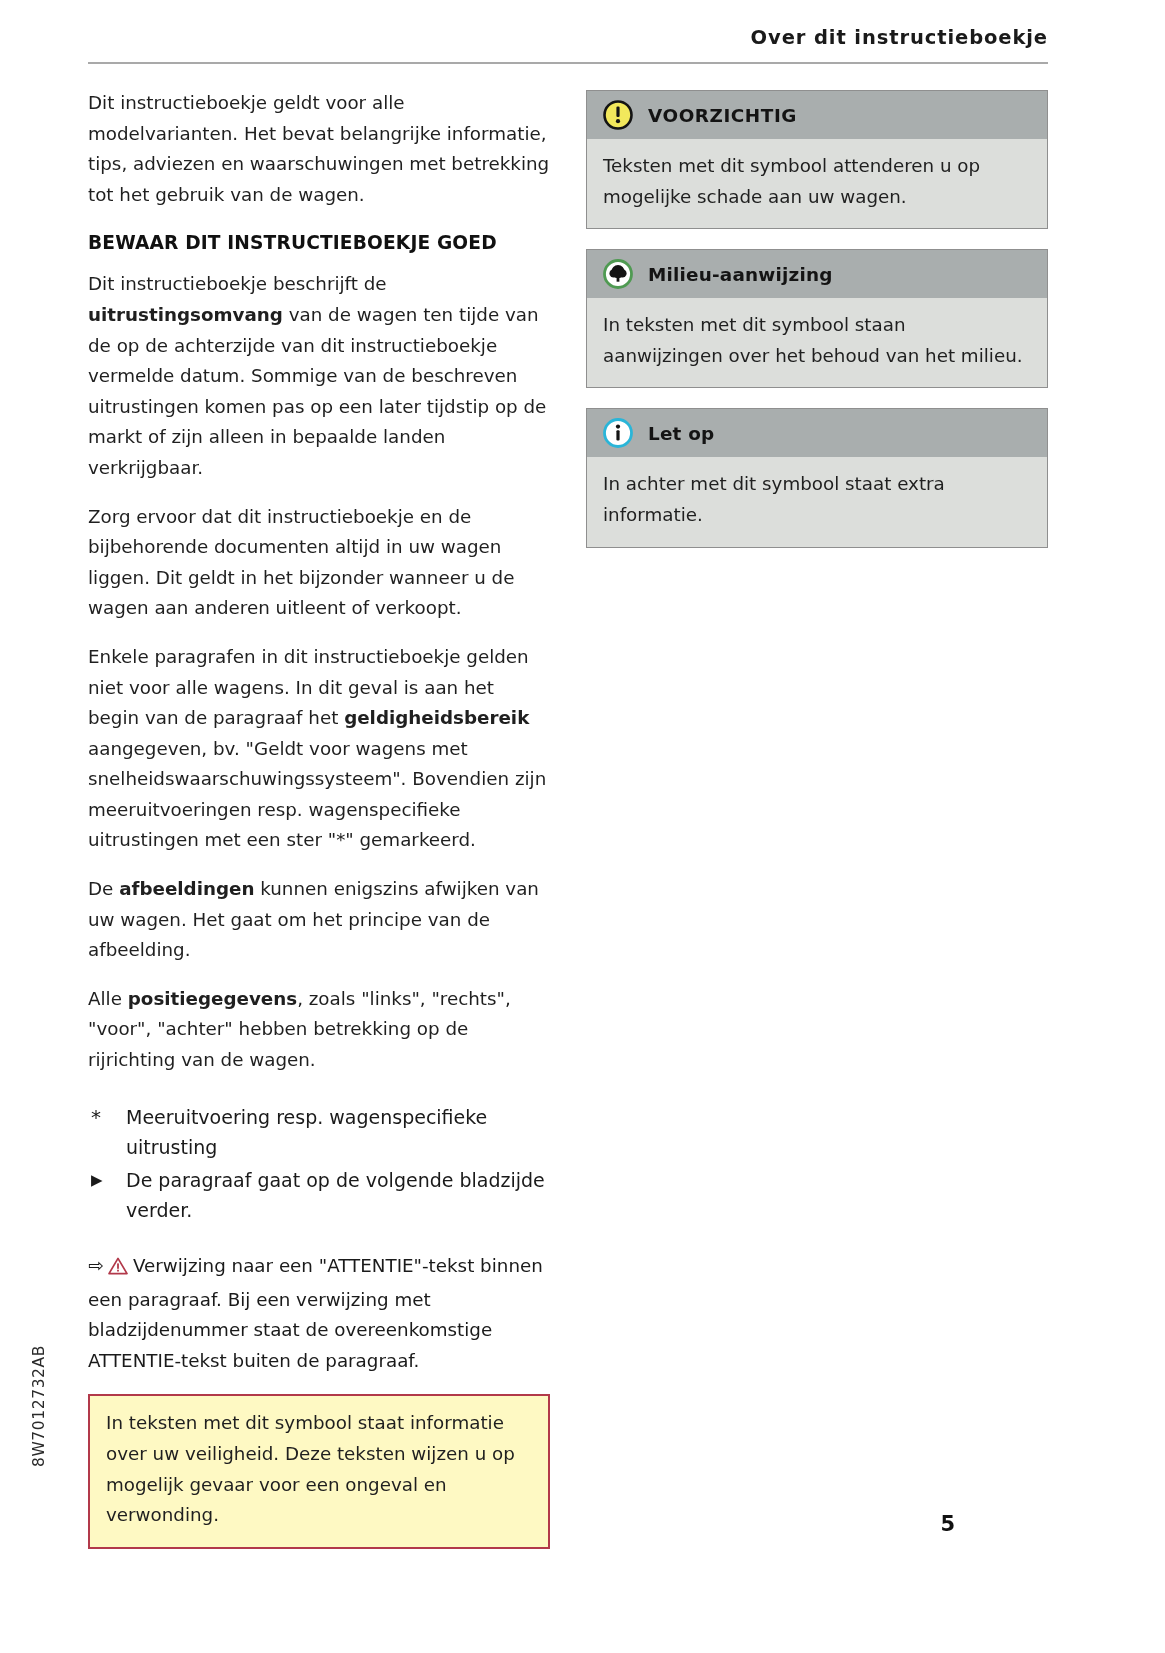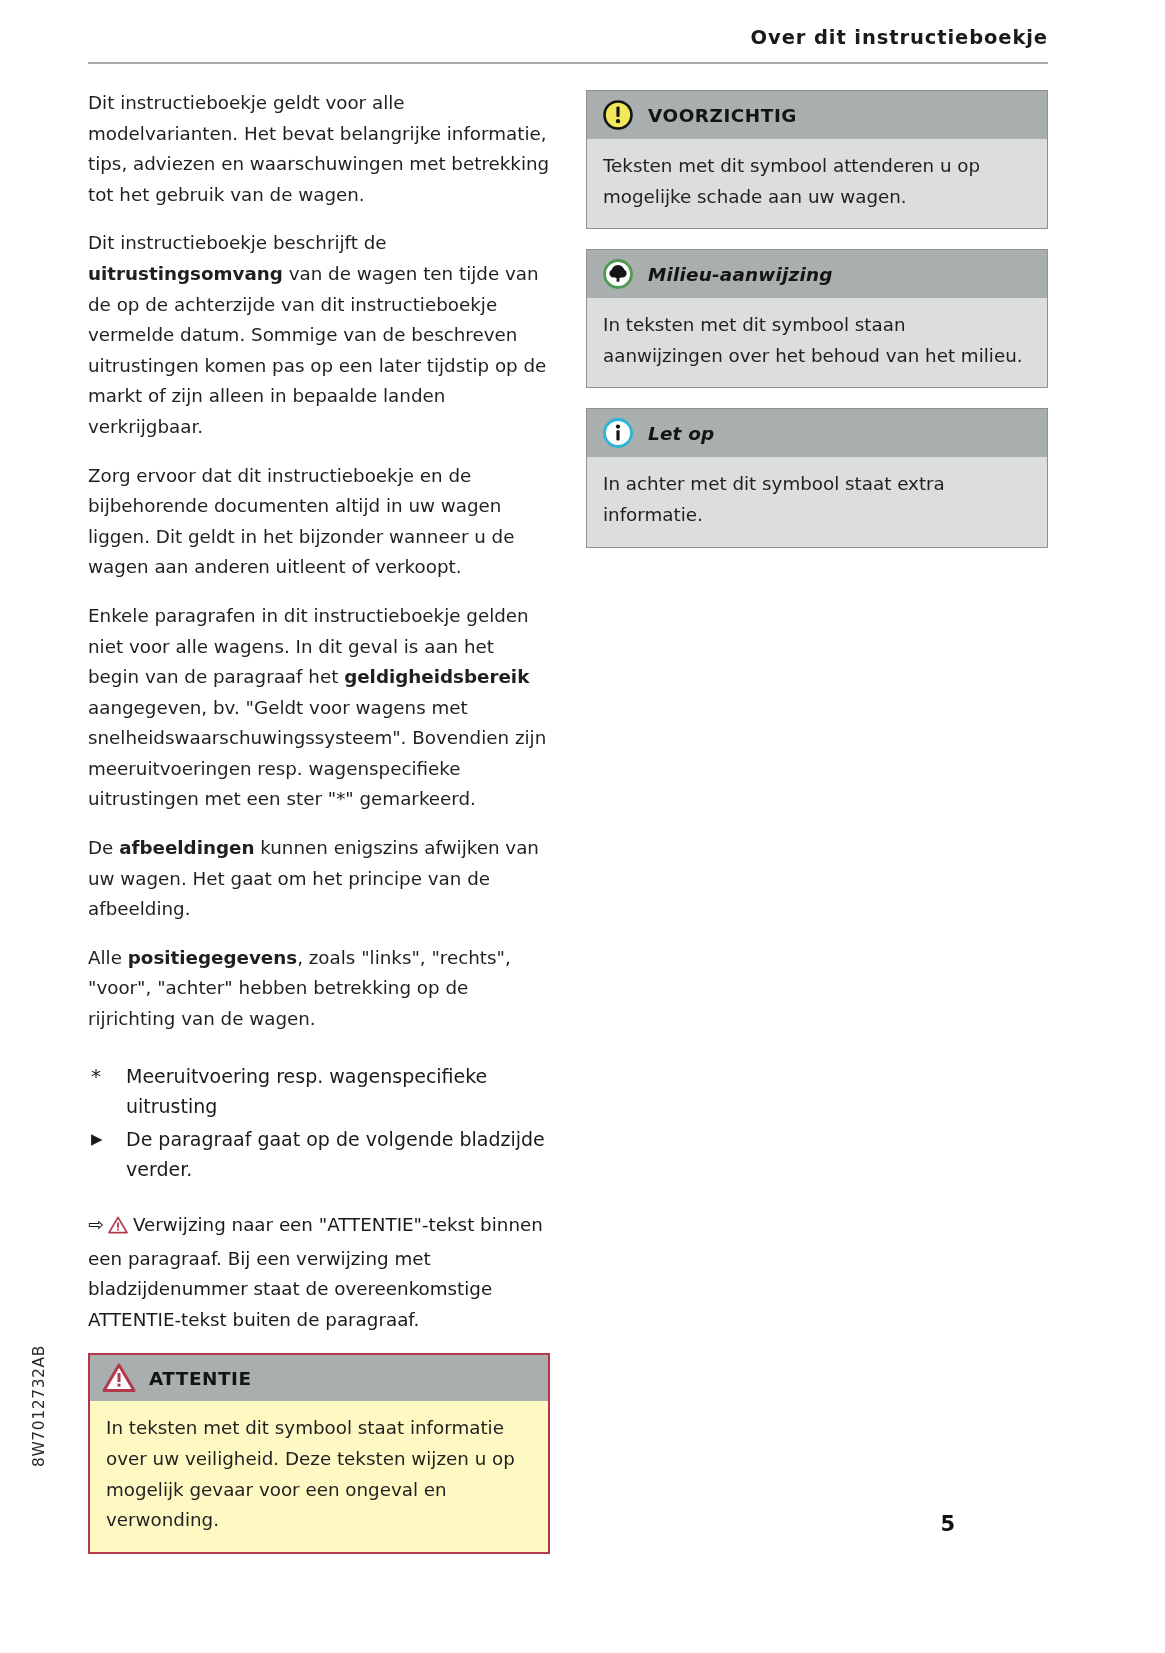--- a/index.html
+++ b/index.html
@@ -154,21 +154,21 @@
     align-items: center;
     justify-content: center;
     margin-right: 13px;
   }
   .notice-title {
     font-size: 18.4px;
     font-weight: bold;
     letter-spacing: 0.55px;
     color: #141414;
   }
-  .notice-title.mixedcase { letter-spacing: 0.2px; font-style: italic; }
+  .notice-title.mixedcase { letter-spacing: 0.2px; }
   .notice-body {
     background: #dcdedb;
     padding: 12px 16px 16px 16px;
     font-size: 18.3px;
     line-height: 30.6px;
     color: #1f1f1f;
   }
   .notice.attentie .notice-body {
     background: #fef9c3;
     padding: 12px 16px 16px 16px;
@@ -202,20 +202,21 @@
 
   <div class="header">
     <span class="header-title">Over dit instructieboekje</span>
   </div>
   <div class="header-rule"></div>
 
   <div class="col-left">
 
     <p class="body">Dit instructieboekje geldt voor alle modelvarianten. Het bevat belangrijke informatie, tips, adviezen en waarschuwingen met betrekking tot het gebruik van de wagen.</p>
 
+    <h2 class="sub">BEWAAR DIT INSTRUCTIEBOEKJE GOED</h2>
 
     <p class="body"><span>Dit instructieboekje beschrijft de </span><b>uitrustingsomvang</b><span> van de wagen ten tijde van de op de achterzijde van dit instructieboekje vermelde datum. Sommige van de beschreven uitrustingen komen pas op een later tijdstip op de markt of zijn alleen in bepaalde landen verkrijgbaar.</span></p>
 
     <p class="body">Zorg ervoor dat dit instructieboekje en de bijbehorende documenten altijd in uw wagen liggen. Dit geldt in het bijzonder wanneer u de wagen aan anderen uitleent of verkoopt.</p>
 
     <p class="body"><span>Enkele paragrafen in dit instructieboekje gelden niet voor alle wagens. In dit geval is aan het begin van de paragraaf het </span><b>geldigheidsbereik</b><span> aangegeven, bv. "Geldt voor wagens met snelheidswaarschuwingssysteem". Bovendien zijn meeruitvoeringen resp. wagenspecifieke uitrustingen met een ster "*" gemarkeerd.</span></p>
 
     <p class="body"><span>De </span><b>afbeeldingen</b><span> kunnen enigszins afwijken van uw wagen. Het gaat om het principe van de afbeelding.</span></p>
 
     <p class="body"><span>Alle </span><b>positiegegevens</b><span>, zoals "links", "rechts", "voor", "achter" hebben betrekking op de rijrichting van de wagen.</span></p>
@@ -231,30 +232,20 @@
       </div>
     </div>
 
     <p class="arrow-para"><span class="arrow-glyph">⇨</span><span class="inline-warn-tri"><svg width="20" height="18" viewBox="0 0 20 18">
             <path d="M10 1.4 L19 16.6 L1 16.6 Z" fill="#ffffff" stroke="#b2394a" stroke-width="1.7" stroke-linejoin="round"></path>
             <rect x="9.1" y="6.4" width="1.8" height="5.4" fill="#b2394a"></rect>
             <rect x="9.1" y="12.7" width="1.8" height="1.8" fill="#b2394a"></rect>
           </svg></span><span>Verwijzing naar een "ATTENTIE"-tekst binnen een paragraaf. Bij een verwijzing met bladzijdenummer staat de overeenkomstige ATTENTIE-tekst buiten de paragraaf.</span></p>
 
     <div class="notice attentie">
-      <div class="notice-head">
-        <div class="notice-icon">
-          <svg width="34" height="30" viewBox="0 0 34 30">
-            <path d="M17 2 L32 27.5 L2 27.5 Z" fill="#ffffff" stroke="#b2394a" stroke-width="3" stroke-linejoin="round"></path>
-            <rect x="15.5" y="10" width="3" height="9" fill="#b2394a"></rect>
-            <rect x="15.5" y="20.6" width="3" height="3" fill="#b2394a"></rect>
-          </svg>
-        </div>
-        <div class="notice-title">ATTENTIE</div>
-      </div>
       <div class="notice-body">In teksten met dit symbool staat informatie over uw veiligheid. Deze teksten wijzen u op mogelijk gevaar voor een ongeval en verwonding.</div>
     </div>
 
   </div>
 
   <div class="col-right">
 
     <div class="notice">
       <div class="notice-head">
         <div class="notice-icon">

